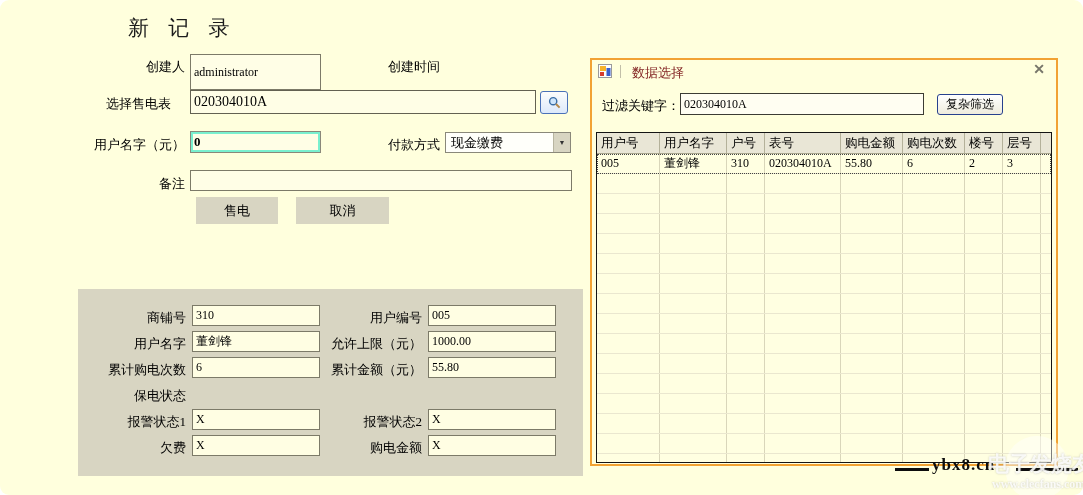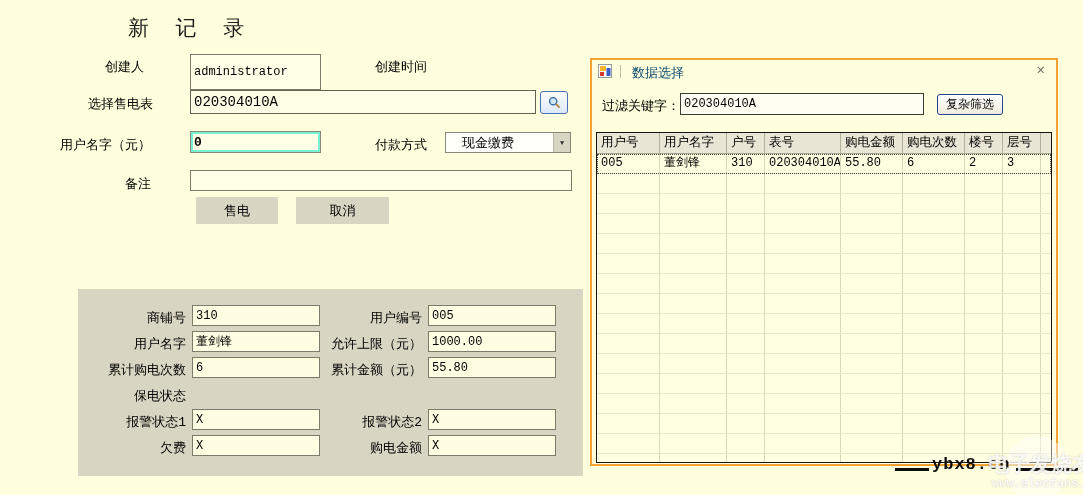--- a/index.html
+++ b/index.html
@@ -1,42 +1,42 @@
 <!DOCTYPE html>
 <html><head>
 <meta charset="utf-8">
 <style>
   html,body{margin:0;padding:0;}
   .screen{position:relative;width:1083px;height:495px;background:#ffffdd;overflow:hidden;
-          font-family:Liberation Mono, monospace;color:#000;}
+          font-family:Liberation Serif, serif;color:#000;border-radius:9px;}
   .page-title{position:absolute;left:128px;top:14px;font-size:21px;letter-spacing:7px;color:#1c1c1c;white-space:nowrap;}
-  .lbl{position:absolute;font-size:13px;white-space:nowrap;color:#000;}
+  .lbl{position:absolute;font-size:13px;text-align:right;white-space:nowrap;color:#000;}
   .tbx{position:absolute;background:#fffee6;border:1px solid #7c7a68;font-size:12px;padding:1px 3px;
        box-sizing:border-box;font-family:inherit;color:#000;outline:none;}
   .tbx-meter{font-size:14px;border-color:#636152;}
   .tbx-amount{box-shadow:inset 0 0 0 2px #79f0cf;font-weight:bold;font-size:13px;border-color:#8a887a;}
   .search-btn{position:absolute;left:540px;top:91px;width:28px;height:23px;border:1px solid #4a71b8;border-radius:3px;
        background:linear-gradient(#fdfdfb,#dce9fb);display:flex;align-items:center;justify-content:center;cursor:pointer;padding:0;}
   .combo{position:absolute;left:445px;top:132px;width:126px;height:21px;background:#fffffa;border:1px solid #8a887a;
        box-sizing:border-box;font-size:13px;display:flex;align-items:center;cursor:default;}
-  .combo-text{flex:1;padding-left:16px;white-space:nowrap;overflow:hidden;}
+  .combo-text{flex:1;padding-left:5px;white-space:nowrap;overflow:hidden;}
   .combo-arrow{width:16px;height:100%;background:#d8d5c2;border-left:1px solid #b8b5a0;display:flex;
        align-items:center;justify-content:center;font-size:7px;color:#333;}
   .btn{position:absolute;background:#d8d5c2;border:none;font-size:13px;font-family:inherit;color:#000;cursor:pointer;}
   .detail-panel{position:absolute;left:78px;top:289px;width:505px;height:187px;background:#d8d5c2;}
   .dcol{position:absolute;top:16px;}
   .dfield{position:relative;height:26px;width:245px;}
   .dlbl{position:absolute;left:0;top:4px;width:106px;text-align:right;font-size:13px;white-space:nowrap;}
   .dtbx{position:absolute;left:112px;top:0;width:128px;height:21px;background:#fffee3;border:1px solid #7c7a68;
        font-size:12px;padding:1px 3px;box-sizing:border-box;font-family:inherit;outline:none;}
   .dialog{position:absolute;left:590px;top:58px;width:468px;height:408px;border:2px solid #f2a233;
        background:#ffffdd;box-sizing:border-box;}
   .dlg-icon{position:absolute;left:6px;top:4px;width:14px;height:14px;}
   .dlg-sep{position:absolute;left:28px;top:5px;width:1px;height:13px;background:#c2bfa8;}
-  .dlg-title{position:absolute;left:40px;top:4px;font-size:13px;color:#0c4a6e;}
+  .dlg-title{position:absolute;left:40px;top:4px;font-size:13px;color:#7f1d1d;}
   .dlg-close{position:absolute;right:11px;top:2px;font-size:14px;font-weight:bold;color:#77766a;cursor:pointer;line-height:16px;}
   .filter-lbl{position:absolute;left:10px;top:37px;font-size:13px;white-space:nowrap;}
   .filter-tbx{position:absolute;left:88px;top:33px;width:244px;height:22px;background:#fffef2;border:1px solid #3c3c34;
        font-size:12px;padding:1px 3px;box-sizing:border-box;font-family:inherit;outline:none;}
   .filter-btn{position:absolute;left:345px;top:34px;width:66px;height:21px;border:1px solid #27418e;border-radius:3px;
        background:linear-gradient(#ffffff,#efecdd);font-size:12px;font-family:inherit;cursor:pointer;padding:0;}
   .dtable{position:absolute;left:4px;top:72px;width:456px;height:331px;border:1px solid #141414;background:#ffffe1;
        box-sizing:border-box;overflow:hidden;}
   .thead{display:flex;height:21px;background:#e9e6d6;border-bottom:1px solid #a9a68e;box-sizing:border-box;}
   .th{font-size:12.5px;line-height:20px;padding-left:4px;border-right:1px solid #b4b19a;box-sizing:border-box;
@@ -61,21 +61,21 @@
 
 <div class="screen">
 
   <div class="page-title">新 记 录</div>
 
   <div class="lbl" style="left:105px;width:80px;top:58px;">创建人</div>
   <input class="tbx" style="left: 190px; top: 54px; width: 131px; height: 36px;" value="administrator">
 
   <div class="lbl" style="left:375px;width:65px;top:58px;">创建时间</div>
 
-  <div class="lbl" style="left:88px;width:100px;top:95px;">选择售电表</div>
+  <div class="lbl" style="left:71px;width:100px;top:95px;">选择售电表</div>
   <input class="tbx tbx-meter" style="left: 190px; top: 90px; width: 346px; height: 24px;" value="020304010A">
   <button class="search-btn">
     <span style="display:flex;">
       <svg width="15" height="15" viewBox="0 0 15 15">
         <circle cx="6.2" cy="6.2" r="3.6" fill="#cfe6fb" stroke="#3a6ea5" stroke-width="1.4"></circle>
         <line x1="9" y1="9" x2="12.6" y2="12.6" stroke="#b58a4a" stroke-width="2"></line>
       </svg>
     </span>
   </button>
 

